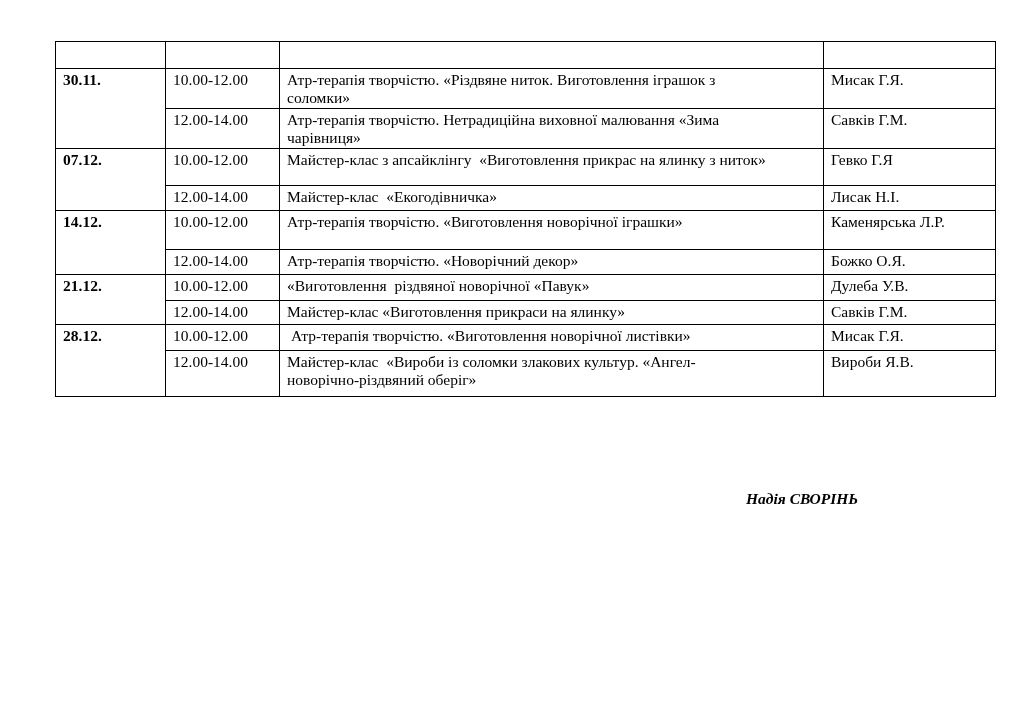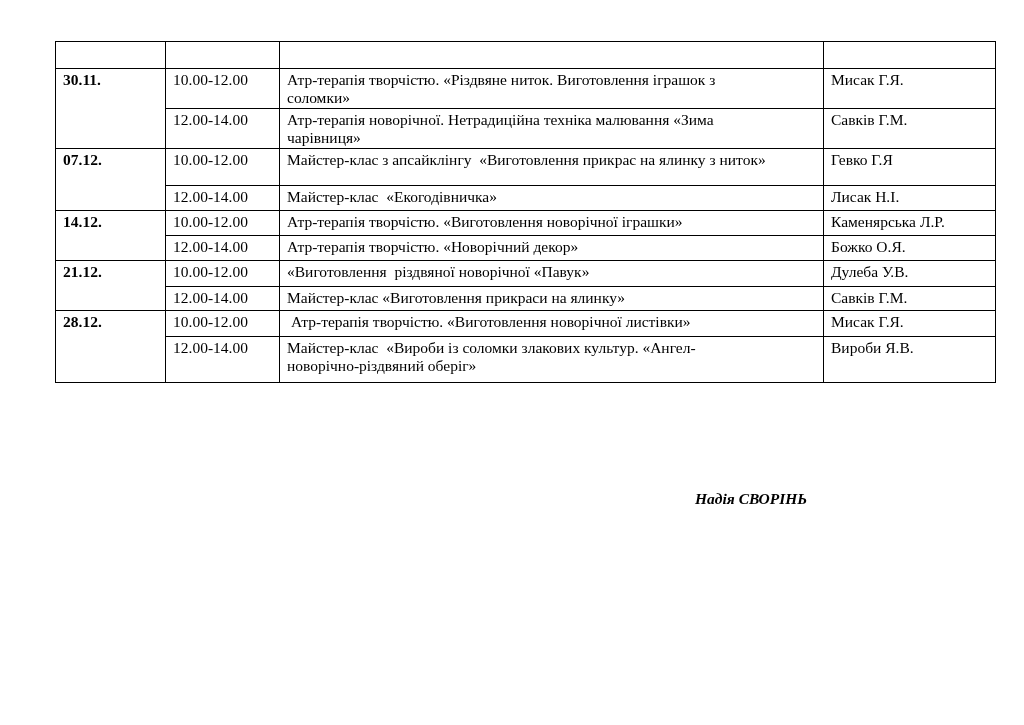--- a/index.html
+++ b/index.html
@@ -34,21 +34,21 @@
     position: absolute;
     top: 466px;
     left: 0;
     width: 1024px;
     height: 20px;
     font-size: 15.5px;
     font-weight: bold;
     font-style: italic;
   }
   .position-title { position: absolute; left: 177px; top: 0; }
-  .signature-name { position: absolute; left: 671px; top: 0; }
+  .signature-name { position: absolute; left: 722px; top: 0; }
 </style>
 </head>
 <body>
 
 <table class="schedule-table">
   <colgroup>
     <col style="width:110px">
     <col style="width:114px">
     <col style="width:544px">
     <col style="width:172px">
@@ -63,38 +63,38 @@
 
     <tr style="height:39px">
       <td class="date-cell" rowspan="2">30.11.</td>
       <td class="time-cell">10.00-12.00</td>
       <td class="activity-cell">Атр-терапія творчістю. «Різдвяне ниток. Виготовлення іграшок з
 соломки»</td>
       <td class="teacher-cell">Мисак Г.Я.</td>
     </tr>
     <tr style="height:38px">
       <td class="time-cell">12.00-14.00</td>
-      <td class="activity-cell">Атр-терапія новорічної. Нетрадиційна техніка малювання «Зима
+      <td class="activity-cell">Атр-терапія творчістю. Нетрадиційна виховної малювання «Зима
 чарівниця»</td>
       <td class="teacher-cell">Савків Г.М.</td>
     </tr>
 
     <tr style="height:37px">
       <td class="date-cell" rowspan="2">07.12.</td>
       <td class="time-cell">10.00-12.00</td>
       <td class="activity-cell">Майстер-клас з апсайклінгу  «Виготовлення прикрас на ялинку з ниток»</td>
       <td class="teacher-cell">Гевко Г.Я</td>
     </tr>
     <tr style="height:25px">
       <td class="time-cell">12.00-14.00</td>
       <td class="activity-cell">Майстер-клас  «Екогодівничка»</td>
       <td class="teacher-cell">Лисак Н.І.</td>
     </tr>
 
-    <tr style="height:25px">
+    <tr style="height:39px">
       <td class="date-cell" rowspan="2">14.12.</td>
       <td class="time-cell">10.00-12.00</td>
       <td class="activity-cell">Атр-терапія творчістю. «Виготовлення новорічної іграшки»</td>
       <td class="teacher-cell">Каменярська Л.Р.</td>
     </tr>
     <tr style="height:25px">
       <td class="time-cell">12.00-14.00</td>
       <td class="activity-cell">Атр-терапія творчістю. «Новорічний декор»</td>
       <td class="teacher-cell">Божко О.Я.</td>
     </tr>

